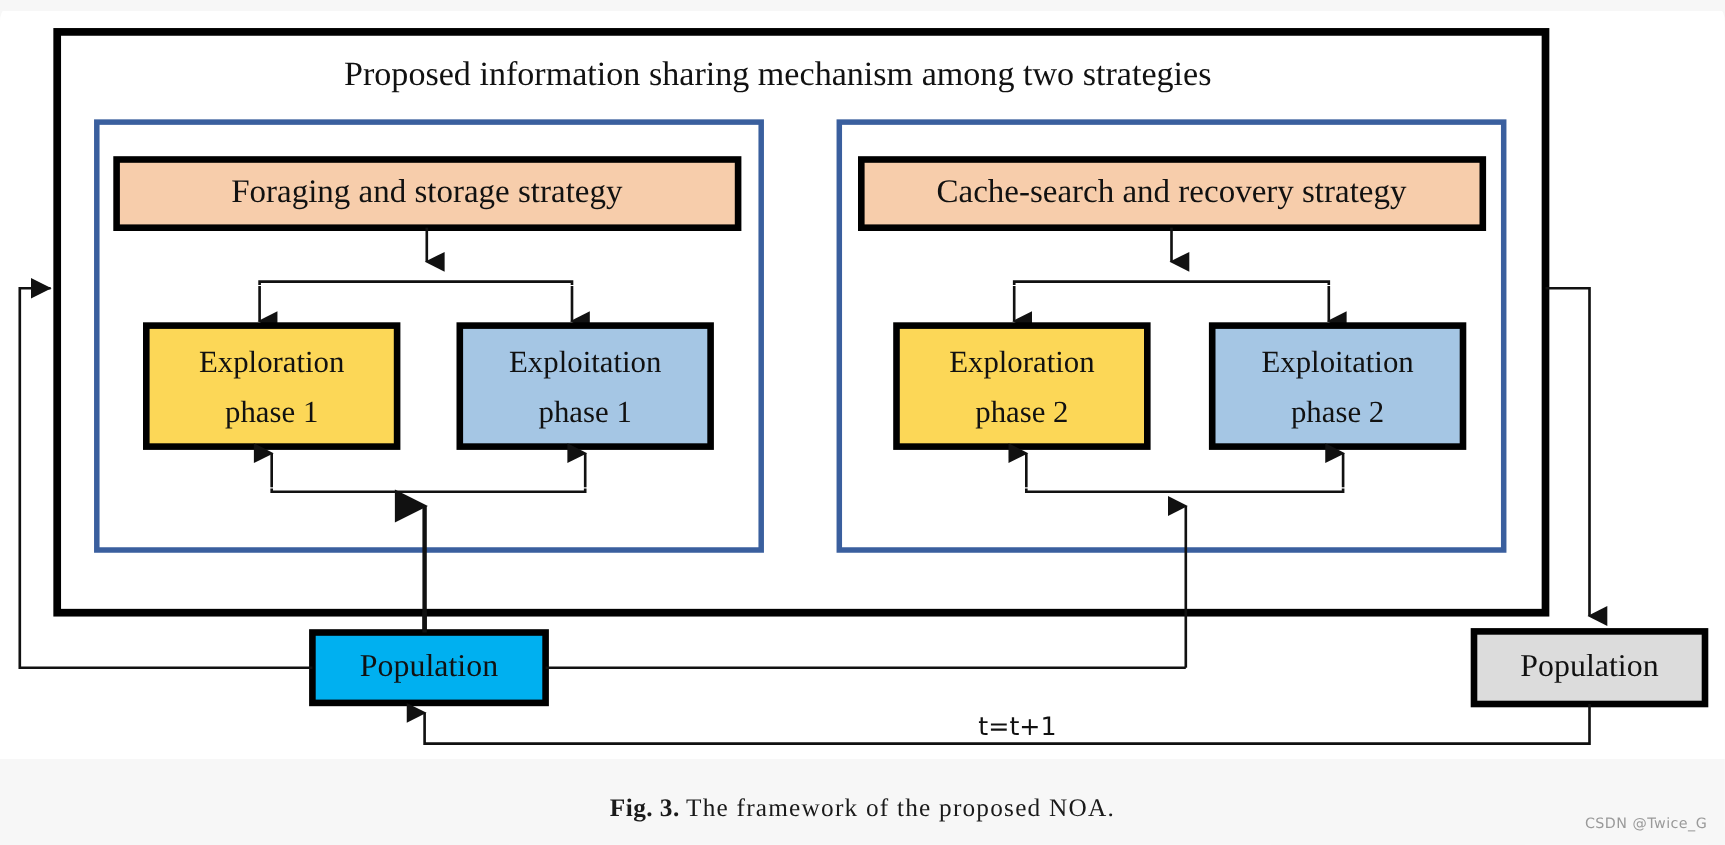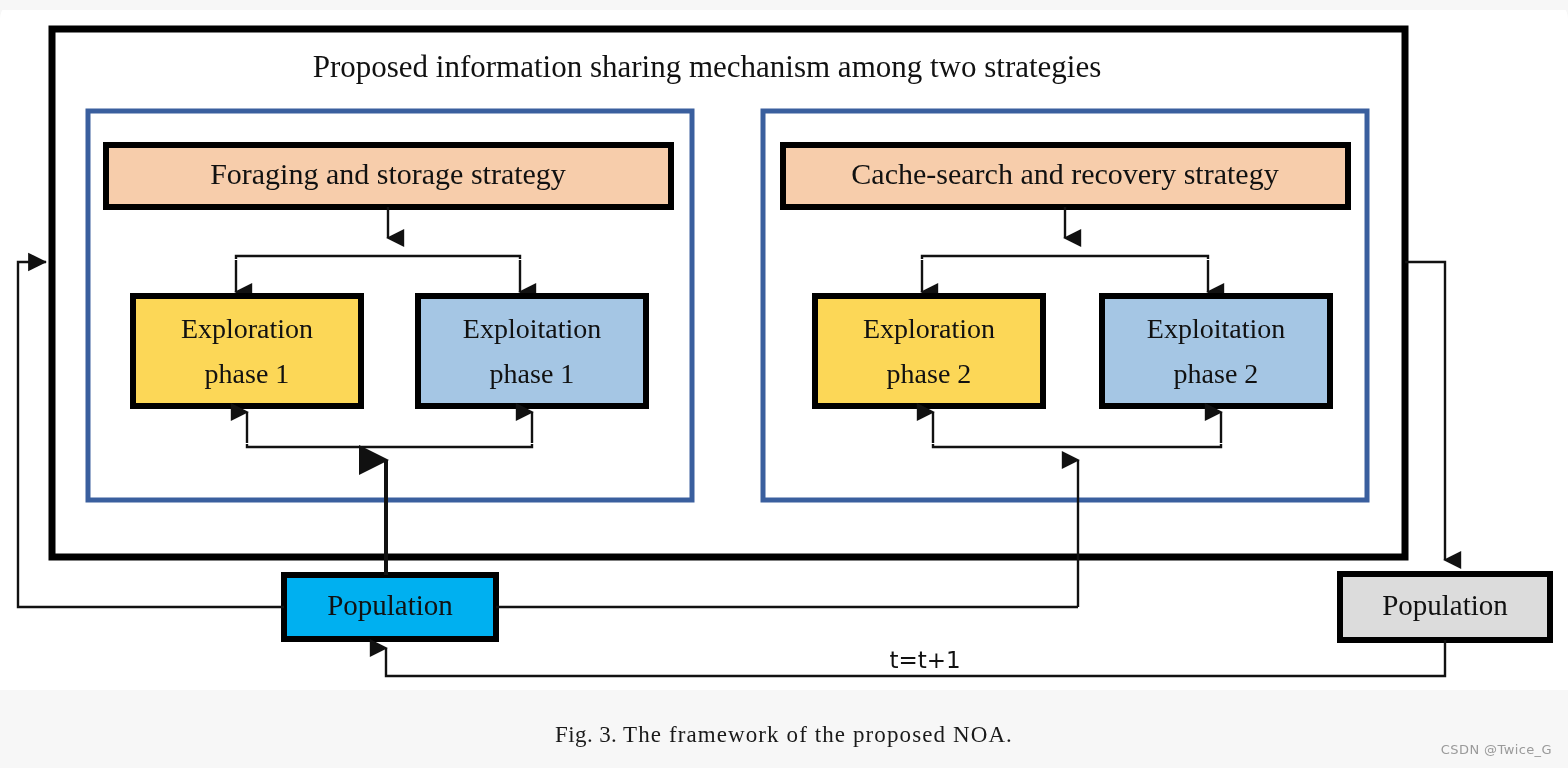--- a/index.html
+++ b/index.html
@@ -91,21 +91,21 @@
     position: absolute;
     left: 0;
     top: 722px;
     width: 1568px;
     text-align: center;
     font-family: "Liberation Serif", serif;
     font-size: 23px;
     color: #1a1a1a;
   }
   #caption .caption-prefix {
-    font-weight: normal;
+    font-weight: bold;
     letter-spacing: 0.4px;
   }
   #caption .caption-text {
     letter-spacing: 1.1px;
   }
   #watermark {
     position: absolute;
     right: 16px;
     top: 742px;
     font-family: "DejaVu Sans", sans-serif;

